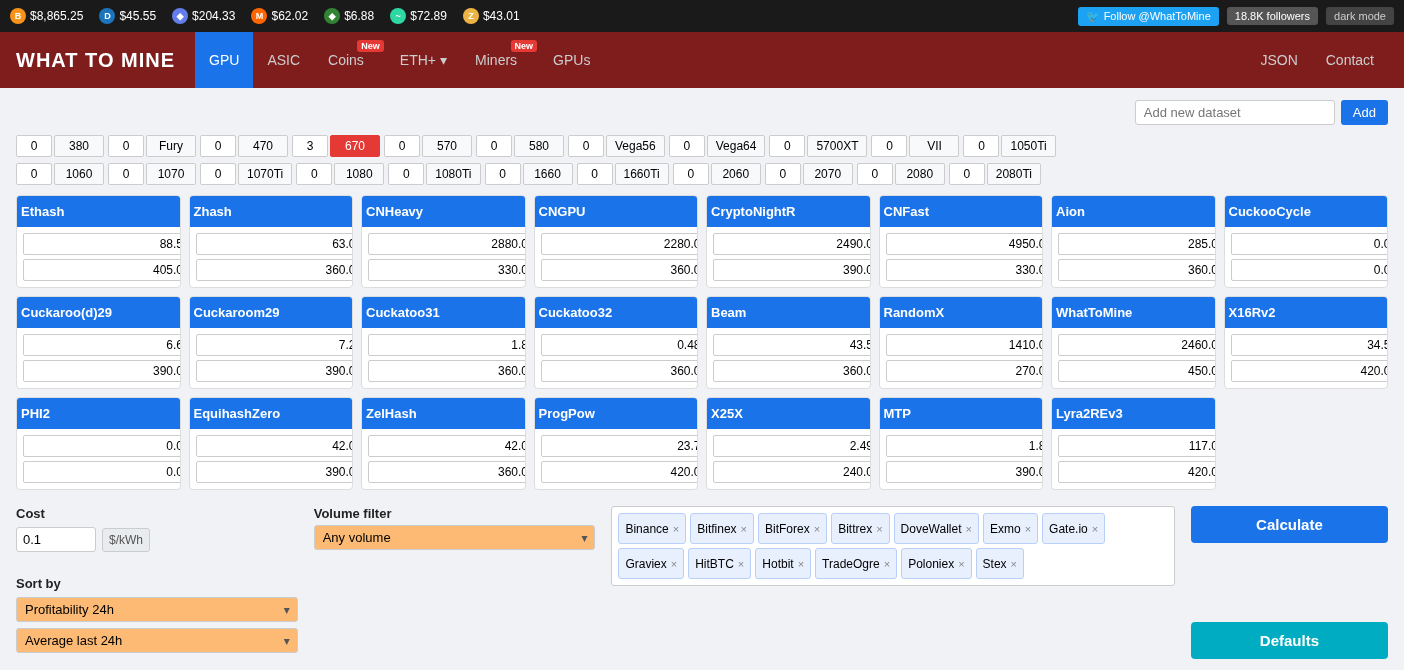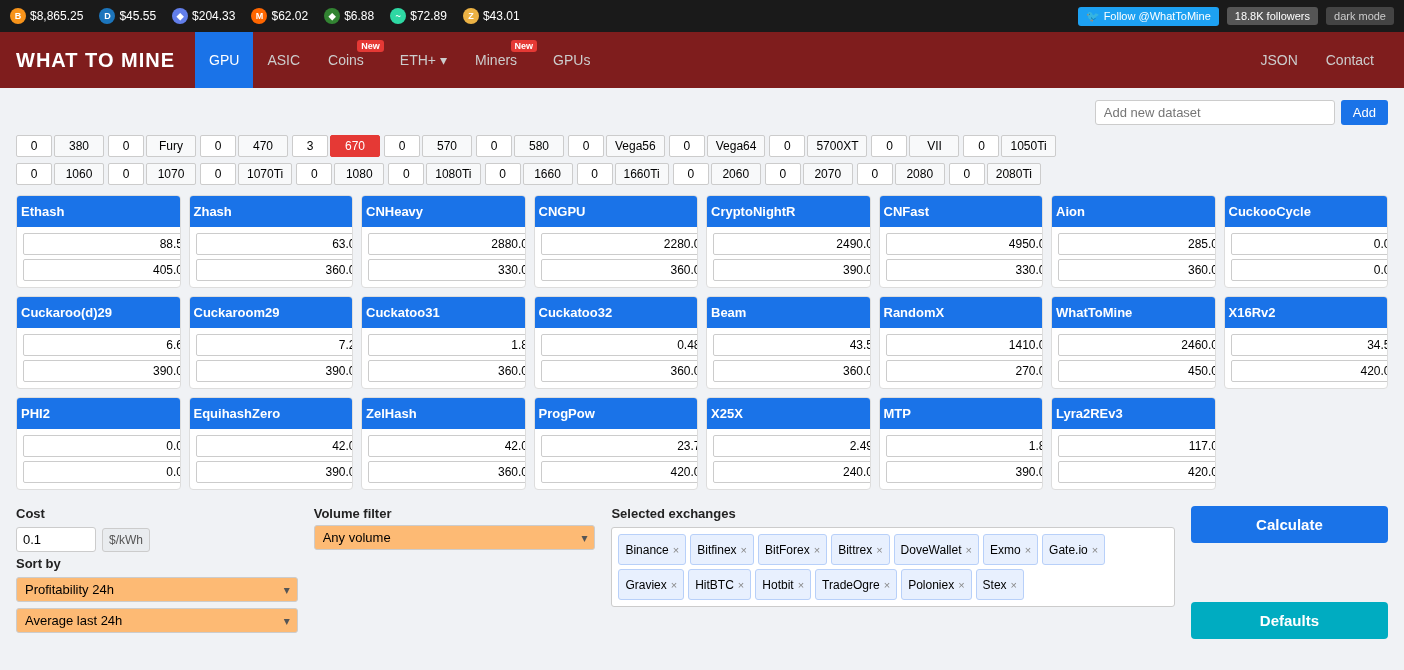--- a/index.html
+++ b/index.html
@@ -77,21 +77,21 @@
       display: flex;
       justify-content: flex-end;
       margin-bottom: 10px;
       gap: 6px;
     }
     .dataset-input {
       border: 1px solid #ccc;
       padding: 4px 8px;
       border-radius: 3px;
       font-size: 13px;
-      width: 240px;
+      width: 200px;
       background: #fff;
     }
     .dataset-add-btn {
       background: #1a73e8;
       color: #fff;
       border: none;
       padding: 4px 12px;
       border-radius: 3px;
       cursor: pointer;
       font-size: 13px;
@@ -171,21 +171,21 @@
     }
 
     
     #bottom-section {
       display: flex;
       gap: 16px;
       margin-top: 4px;
     }
     .bottom-col { flex: 1; }
     .bottom-col-label { font-weight: bold; font-size: 13px; margin-bottom: 6px; color: #222; }
-    .cost-row { display: flex; align-items: center; gap: 6px; margin-bottom: 4px; }
+    .cost-row { display: flex; align-items: center; gap: 6px; margin-bottom: 24px; }
     .cost-input {
       border: 1px solid #ccc;
       padding: 4px 6px;
       border-radius: 3px;
       font-size: 13px;
       width: 80px;
       background: #fff;
     }
     .cost-unit { font-size: 12px; color: #555; background: #e9ecef; border: 1px solid #ccc; padding: 4px 6px; border-radius: 3px; }
     .dropdown-select {
@@ -715,21 +715,20 @@
       <div class="select-wrapper">
         <select class="dropdown-select">
           <option>Any volume</option>
           <option>&gt; $1K</option>
           <option>&gt; $10K</option>
         </select>
       </div>
     </div>
 
     <div class="bottom-col" style="flex:2;">
-      <div class="bottom-col-label">Selected exchanges</div>
       <div class="exchange-tags-box" id="exchange-tags-box">
           <div class="exchange-tag">
             <span>Binance</span>
             <span class="exchange-tag-x">×</span>
           </div>
           <div class="exchange-tag">
             <span>Bitfinex</span>
             <span class="exchange-tag-x">×</span>
           </div>
           <div class="exchange-tag">

